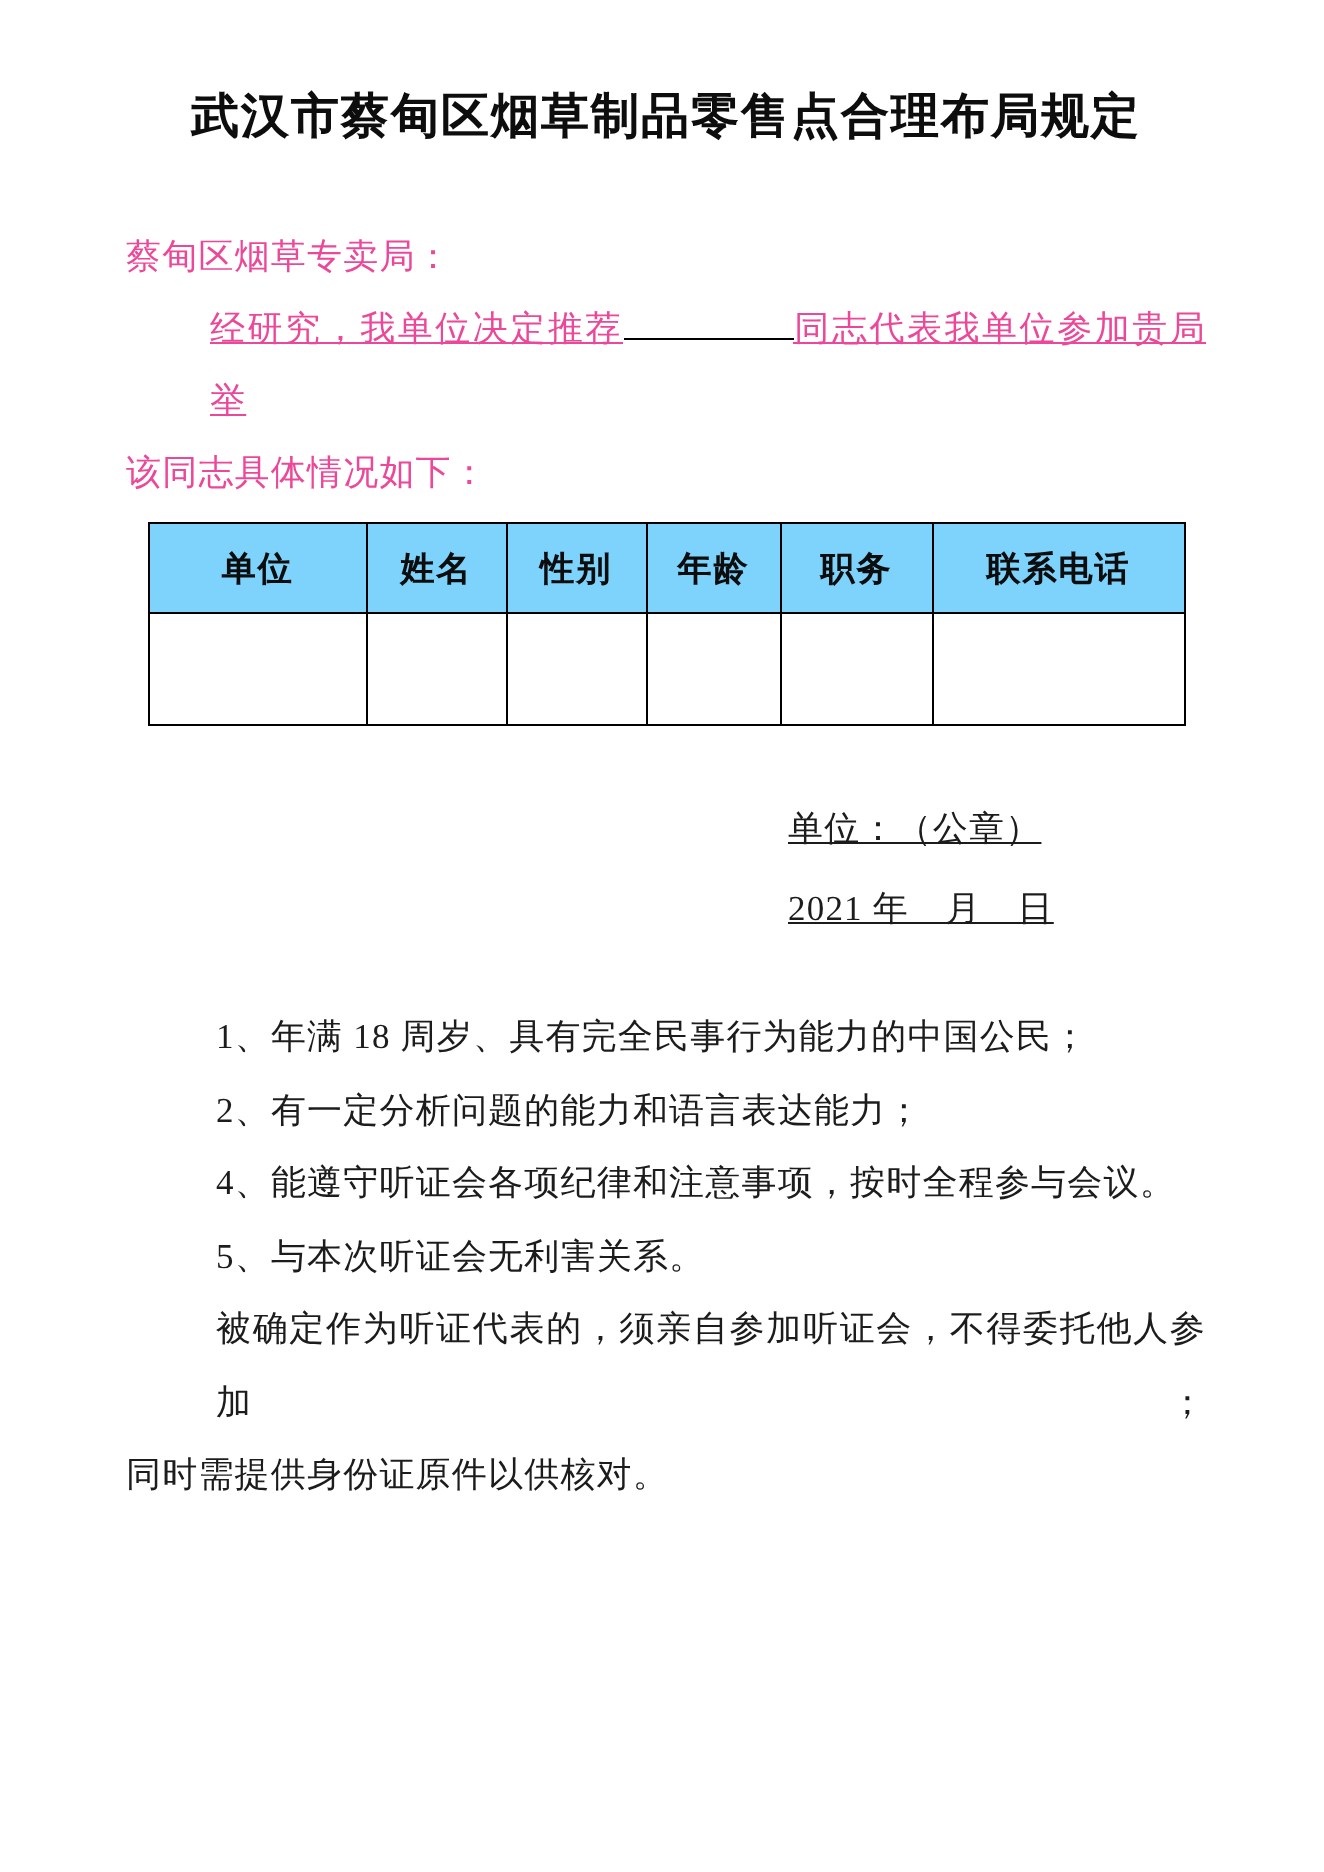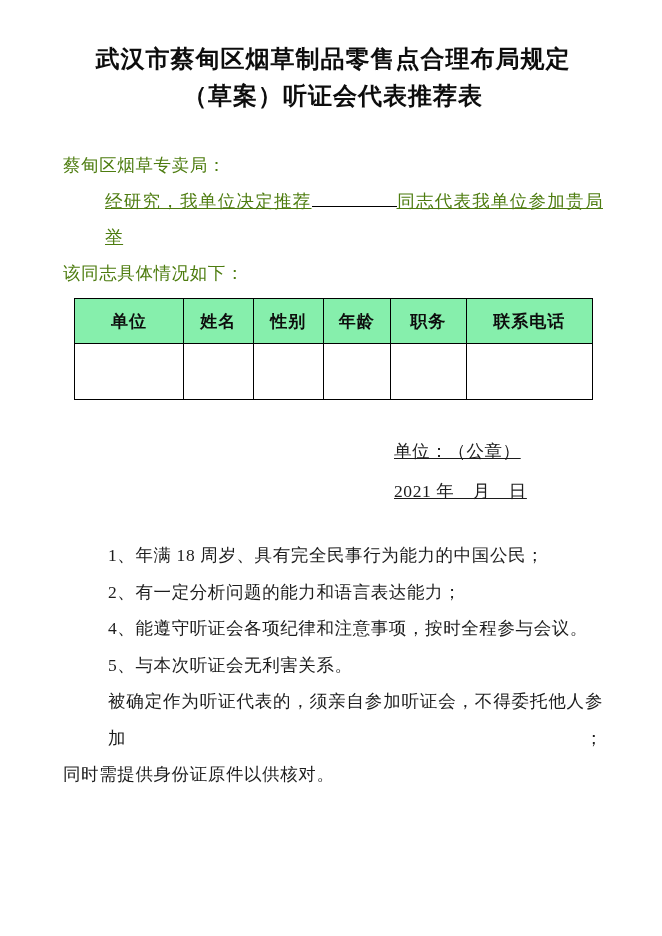--- a/index.html
+++ b/index.html
@@ -33,21 +33,21 @@
     letter-spacing: 1px;
     color: #0d0d0d;
     margin-bottom: 33px;
   }
 
   
   .body-text {
     font-size: 17.5px;
     line-height: 36px;
     letter-spacing: 0.6px;
-    color: #4d7c0f;
+    color: #ec4899;
   }
   .line { min-height: 36px; }
   .fill {
     text-align: justify;
     text-align-last: justify;
     -moz-text-align-last: justify;
   }
   .indent { padding-left: 42px; text-decoration: underline; }
 
   .blank {
@@ -71,21 +71,21 @@
   }
   table.rep-table th {
     height: 45px;
     font-family: "Liberation Sans", "DejaVu Sans", sans-serif;
     font-weight: 700;
     font-size: 17px;
     letter-spacing: 1px;
     text-align: center;
     vertical-align: middle;
     color: #0d0d0d;
-    background: #86efac;
+    background: #7dd3fc;
   }
   table.rep-table td { height: 56px; background: #ffffff; }
   .col-unit { width: 21%; }
   .col-name { width: 13.5%; }
   .col-gender { width: 13.5%; }
   .col-age { width: 13%; }
   .col-duty { width: 14.6%; }
   .col-phone { width: 24.4%; }
 
   
@@ -108,21 +108,20 @@
   .note-indent { padding-left: 45px; }
 </style>
 </head>
 <body>
 
 <div class="page">
   <div class="content">
 
     <div class="doc-title">
       <div>武汉市蔡甸区烟草制品零售点合理布局规定</div>
-      <div>（草案）听证会代表推荐表</div>
     </div>
 
     <div class="body-text">
       <div class="line">蔡甸区烟草专卖局：</div>
       <div class="line fill indent"><span>经研究，我单位决定推荐</span><span class="blank"></span><span>同志代表我单位参加贵局举</span></div>
       <div class="line">该同志具体情况如下：</div>
     </div>
 
     <table class="rep-table">
       <colgroup>

